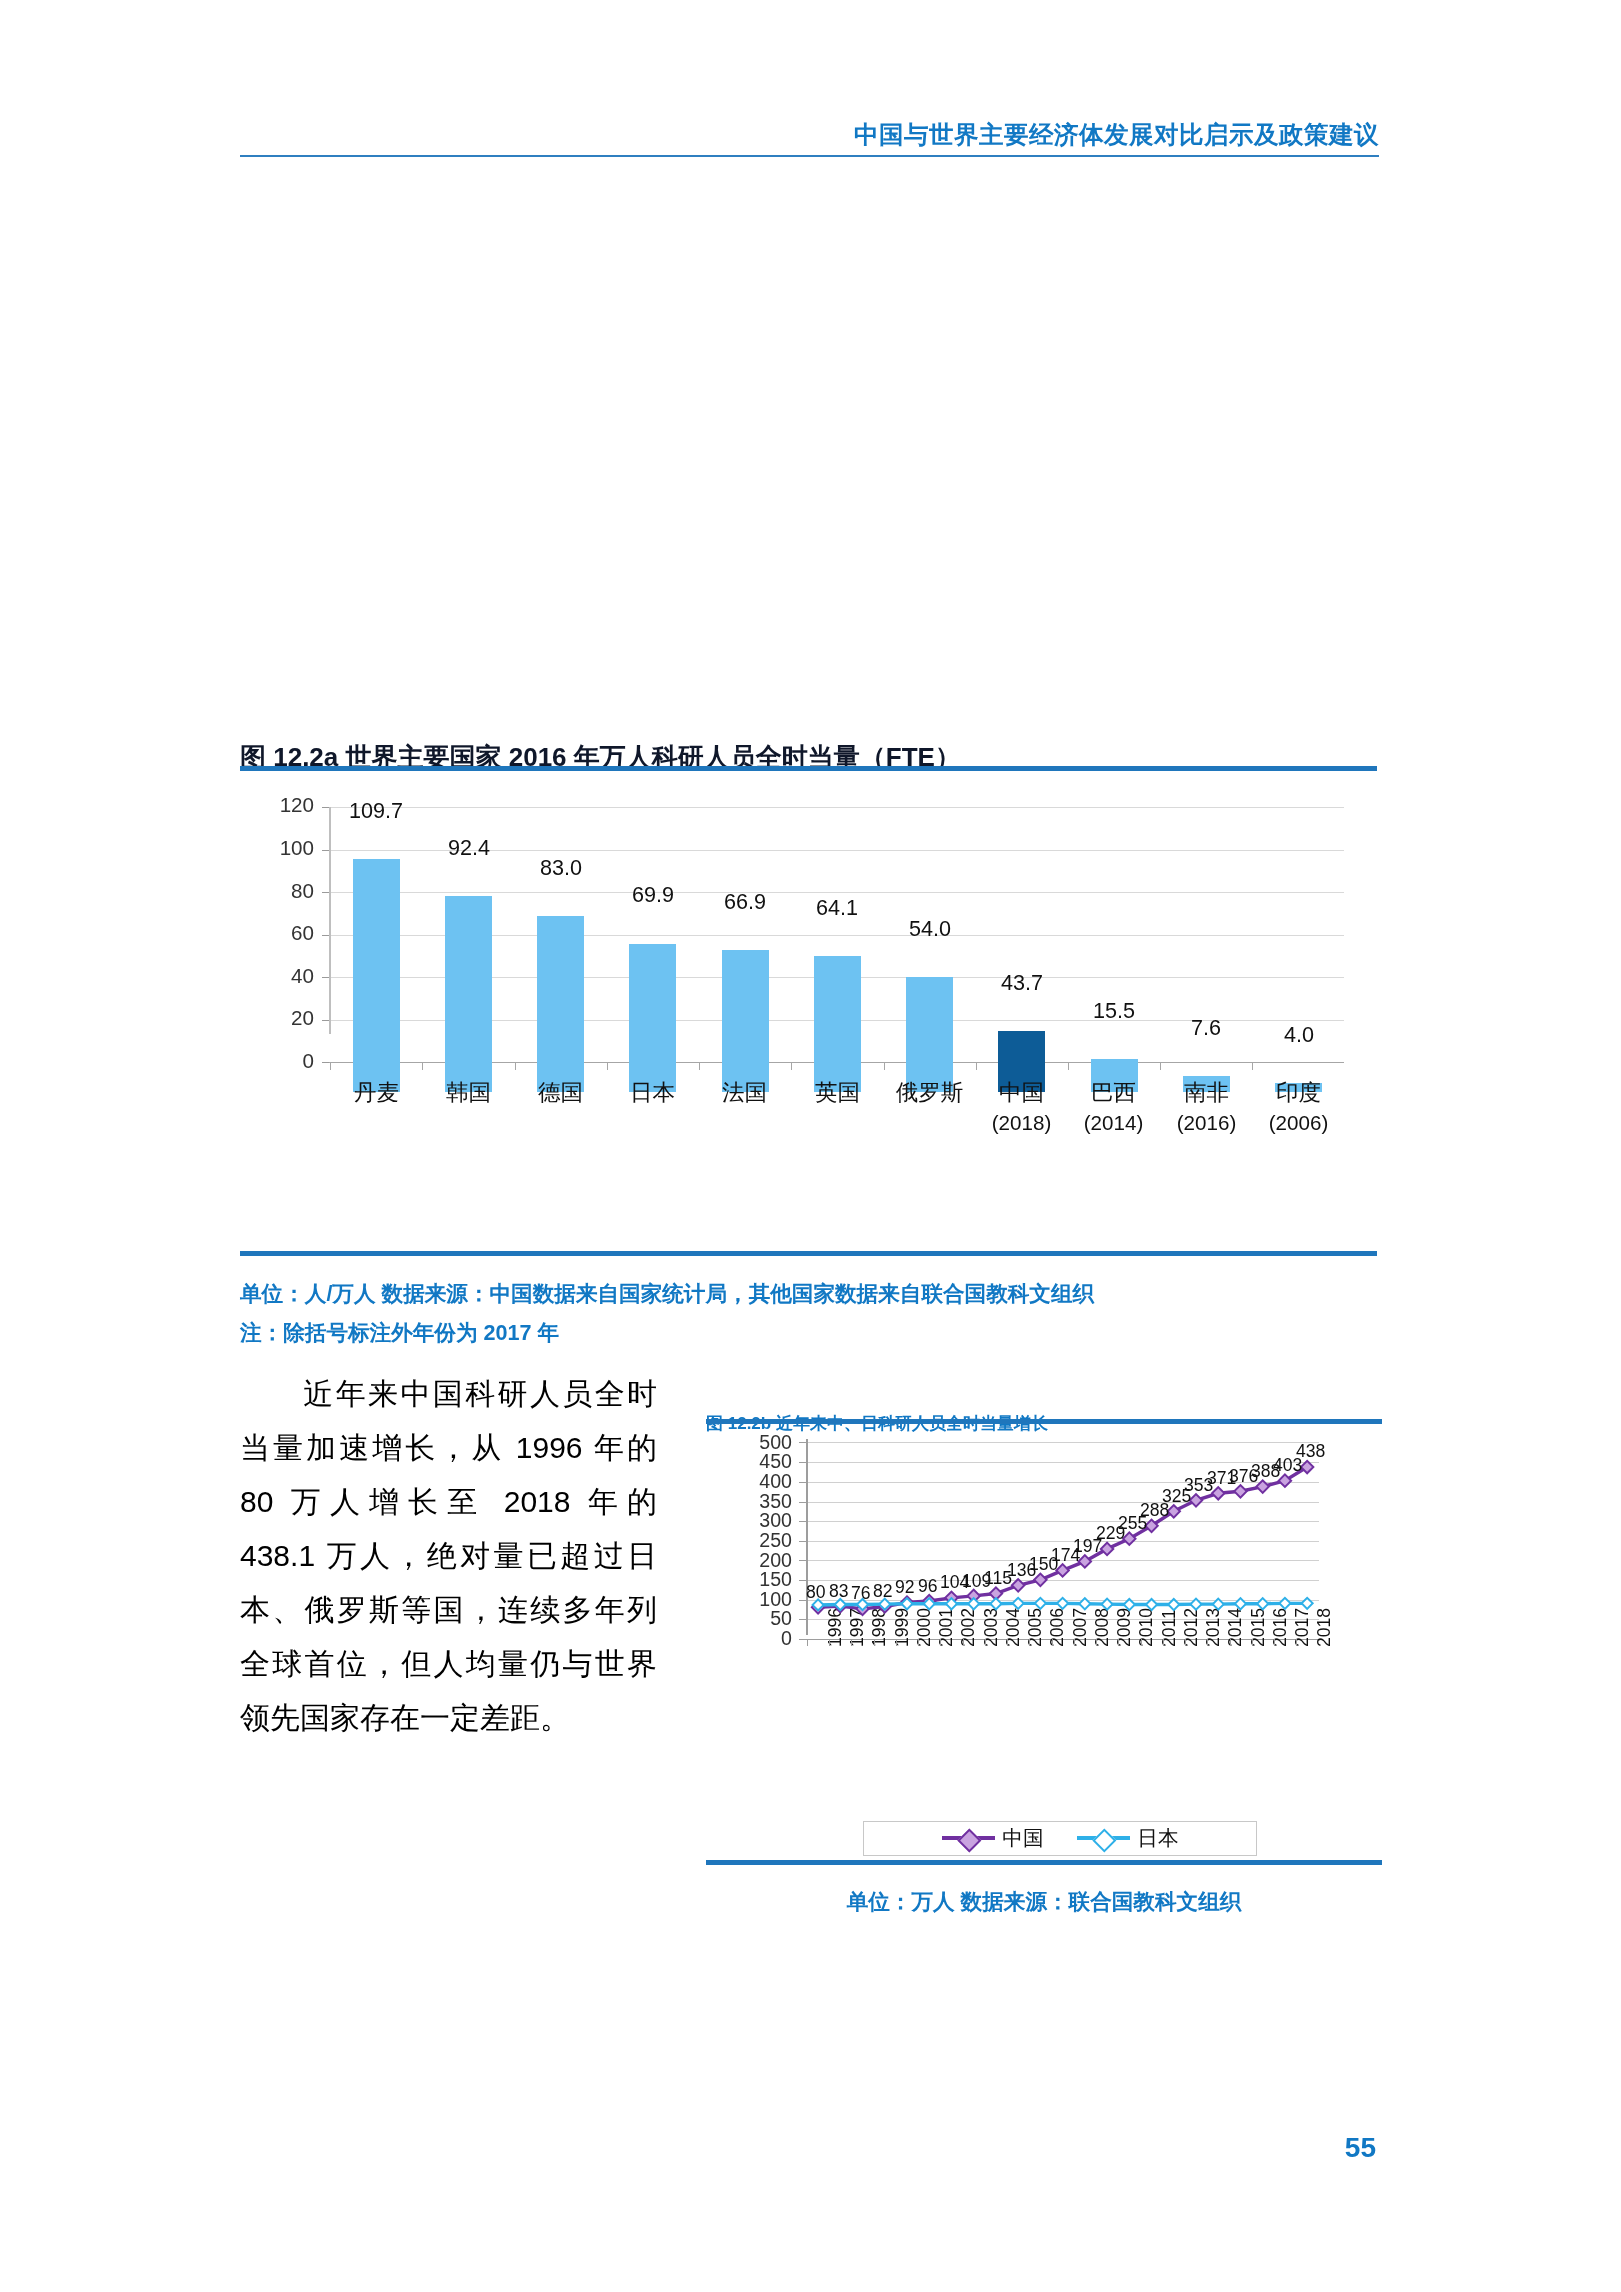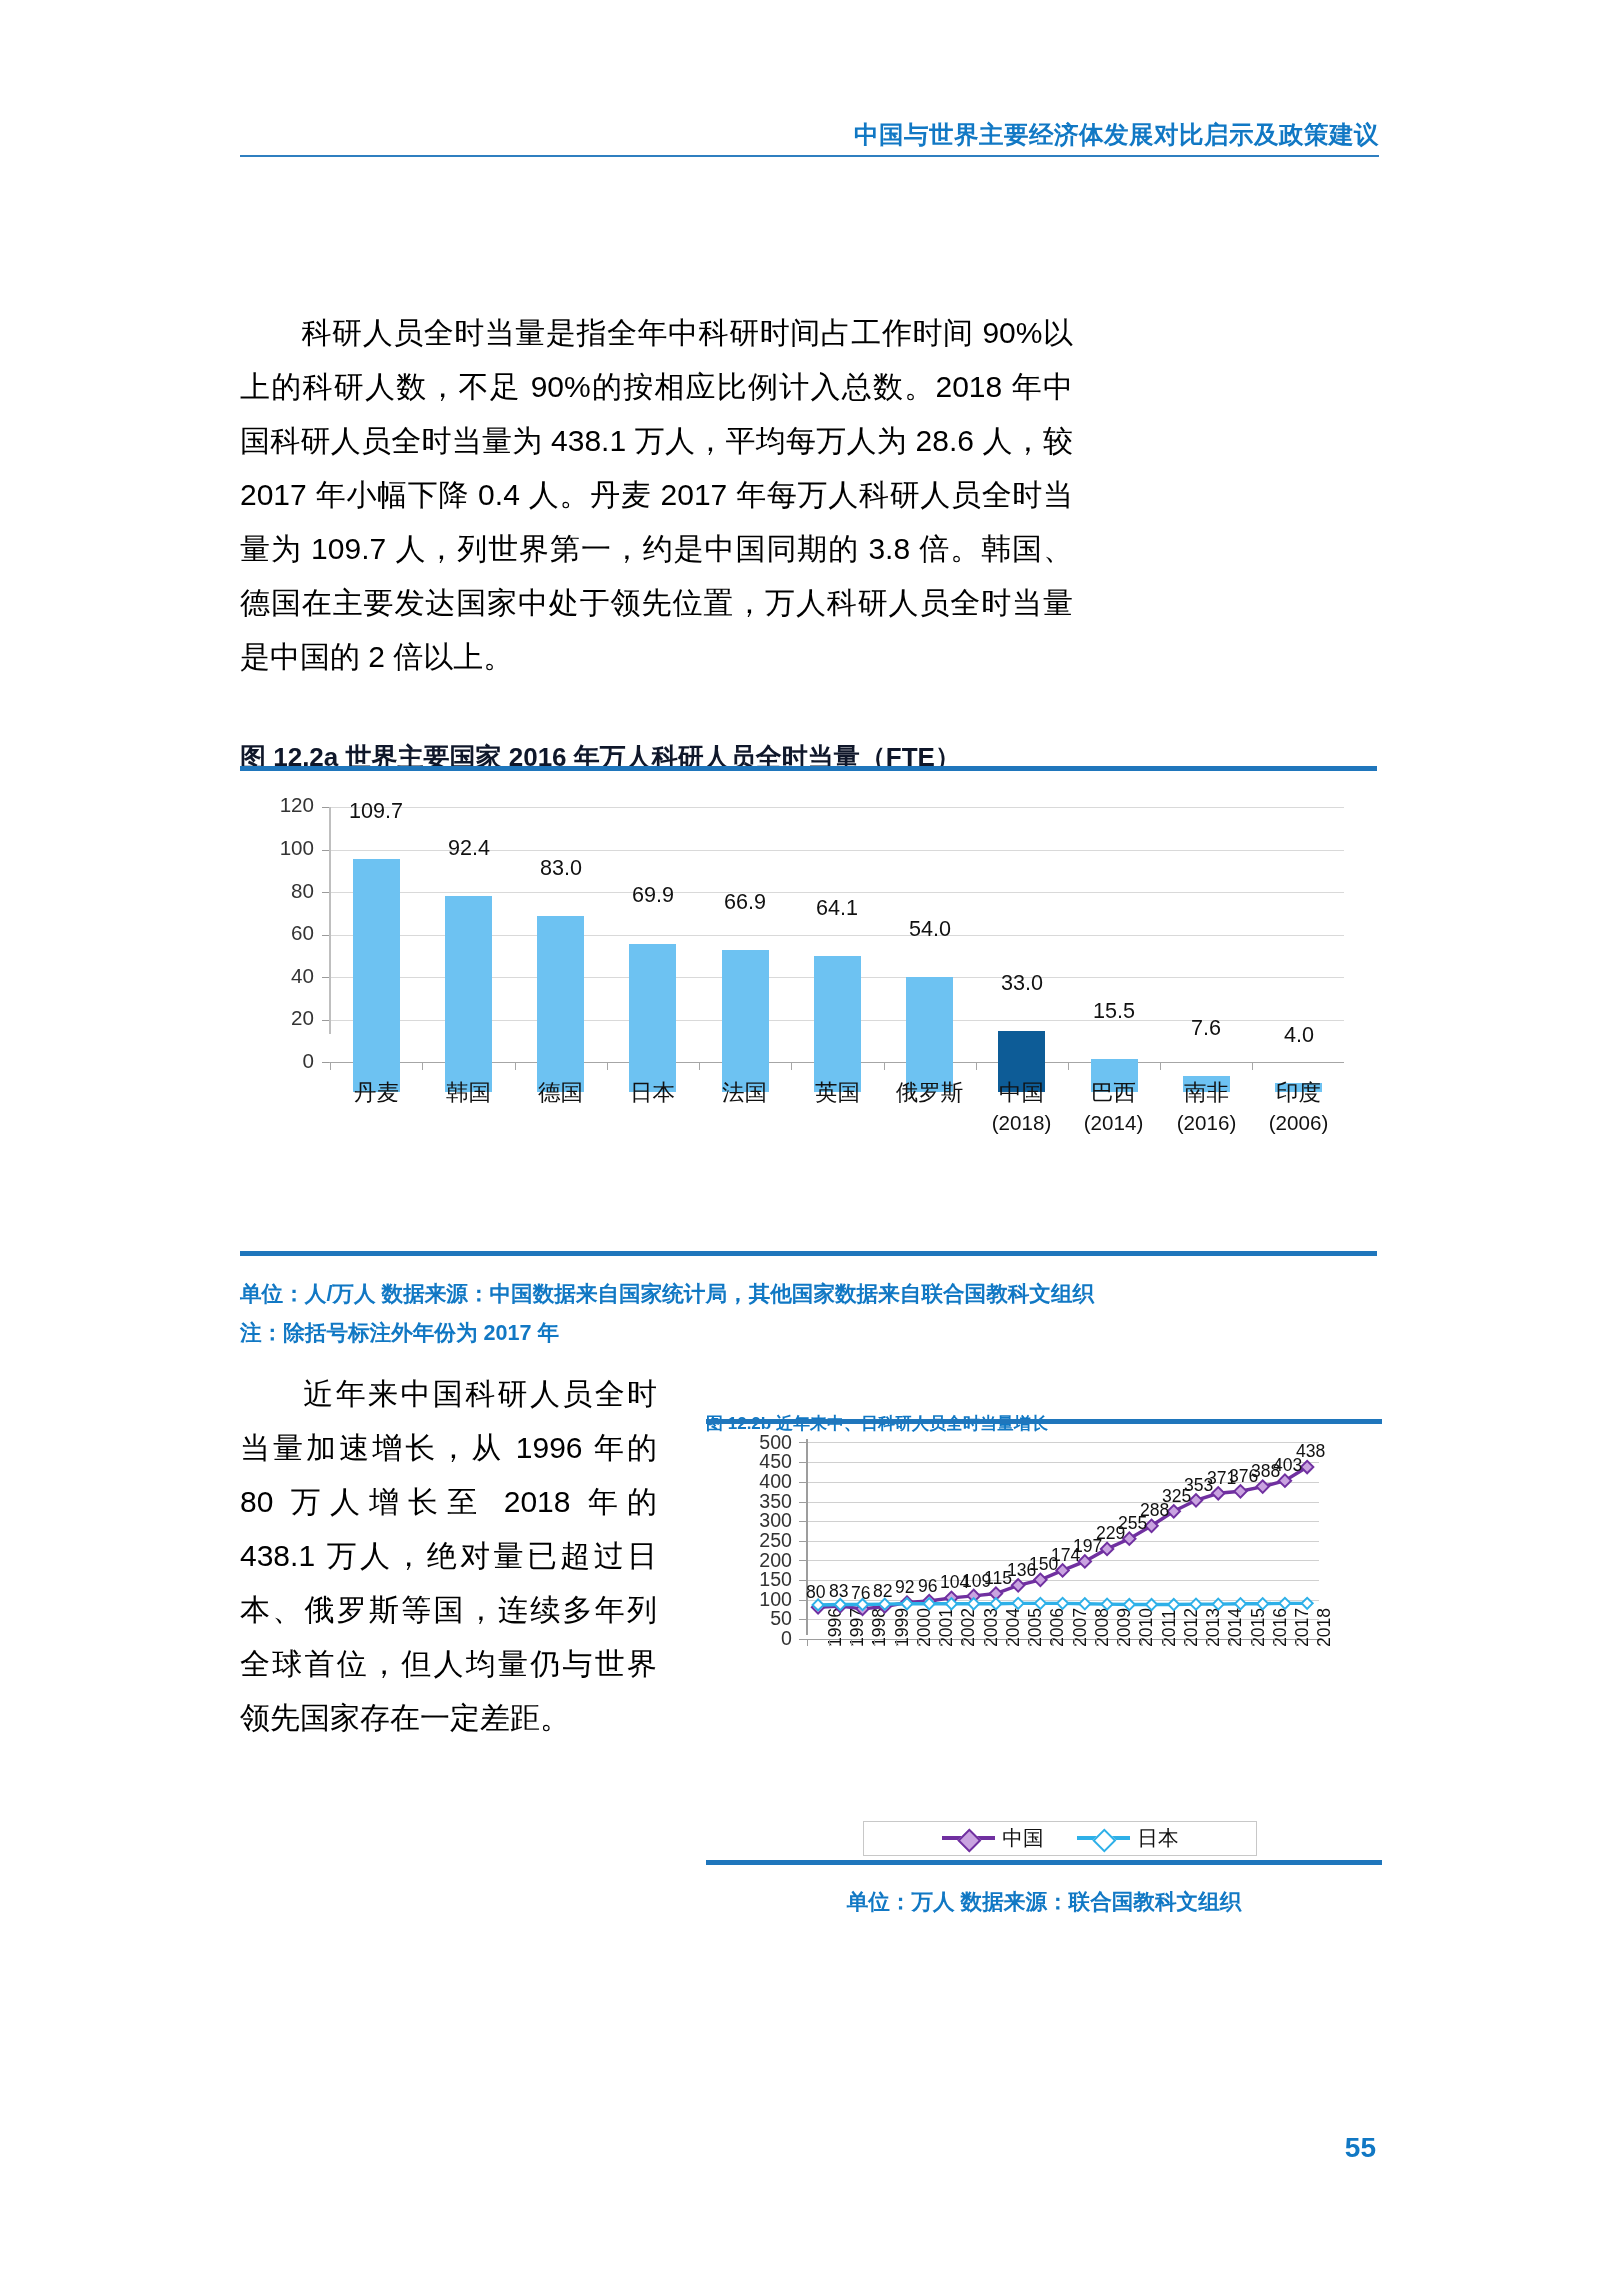--- a/index.html
+++ b/index.html
@@ -129,21 +129,20 @@
 </style>
 </head>
 <body>
 
 <div class="page">
 
   <div class="runhead">中国与世界主要经济体发展对比启示及政策建议</div>
   <div class="runhead-rule"></div>
 
 
-  <div class="para"><span class="ind"></span><span>科研人员全时当量是指全年中科研时间占工作时间 90%以上的科研人数，不足 90%的按相应比例计入总数。2018 年中国科研人员全时当量为 438.1 万人，平均每万人为 28.6 人，较 2017 年小幅下降 0.4 人。丹麦 2017 年每万人科研人员全时当量为 109.7 人，列世界第一，约是中国同期的 3.8 倍。韩国、德国在主要发达国家中处于领先位置，万人科研人员全时当量是中国的 2 倍以上。</span></div>
 
   <div class="fig-a-cap">图 12.2a  世界主要国家 2016 年万人科研人员全时当量（FTE）</div>
 
   <div class="fig-a-box">
     <div class="rule-top"></div>
     <div class="rule-bot"></div>
     <div class="plotA" id="plotA">
         <div class="ylabA" style="left: 31px; top: 269px;">0</div>
         <div class="tickA" style="top: 282px;"></div>
         <div class="ylabA" style="left: 31px; top: 226px;">20</div>
@@ -189,21 +188,21 @@
         <div class="btickA" style="left: 551px; top: 282px;"></div>
         <div class="barA" style="left: 574px; height: 136px; bottom: 149px; position: absolute;"></div>
         <div class="barvalA" style="left: 543px; top: 115px;">64.1</div>
         <div class="catA" style="left: 534px; top: 298px;">英国</div>
         <div class="btickA" style="left: 644px; top: 282px;"></div>
         <div class="barA" style="left: 666px; height: 115px; bottom: 149px; position: absolute;"></div>
         <div class="barvalA" style="left: 636px; top: 136px;">54.0</div>
         <div class="catA" style="left: 626px; top: 298px;">俄罗斯</div>
         <div class="btickA" style="left: 736px; top: 282px;"></div>
         <div class="barA hl" style="left: 758px; height: 61px; bottom: 149px; position: absolute;"></div>
-        <div class="barvalA" style="left: 728px; top: 190px;">33.0</div>
+        <div class="barvalA" style="left: 728px; top: 190px;">43.7</div>
         <div class="catA" style="left: 718px; top: 298px;">中国<span class="yr">(2018)</span></div>
         <div class="btickA" style="left: 828px; top: 282px;"></div>
         <div class="barA" style="left: 851px; height: 33px; bottom: 149px; position: absolute;"></div>
         <div class="barvalA" style="left: 820px; top: 218px;">15.5</div>
         <div class="catA" style="left: 810px; top: 298px;">巴西<span class="yr">(2014)</span></div>
         <div class="btickA" style="left: 920px; top: 282px;"></div>
         <div class="barA" style="left: 943px; height: 16px; bottom: 149px; position: absolute;"></div>
         <div class="barvalA" style="left: 912px; top: 235px;">7.6</div>
         <div class="catA" style="left: 903px; top: 298px;">南非<span class="yr">(2016)</span></div>
         <div class="btickA" style="left: 1012px; top: 282px;"></div>

